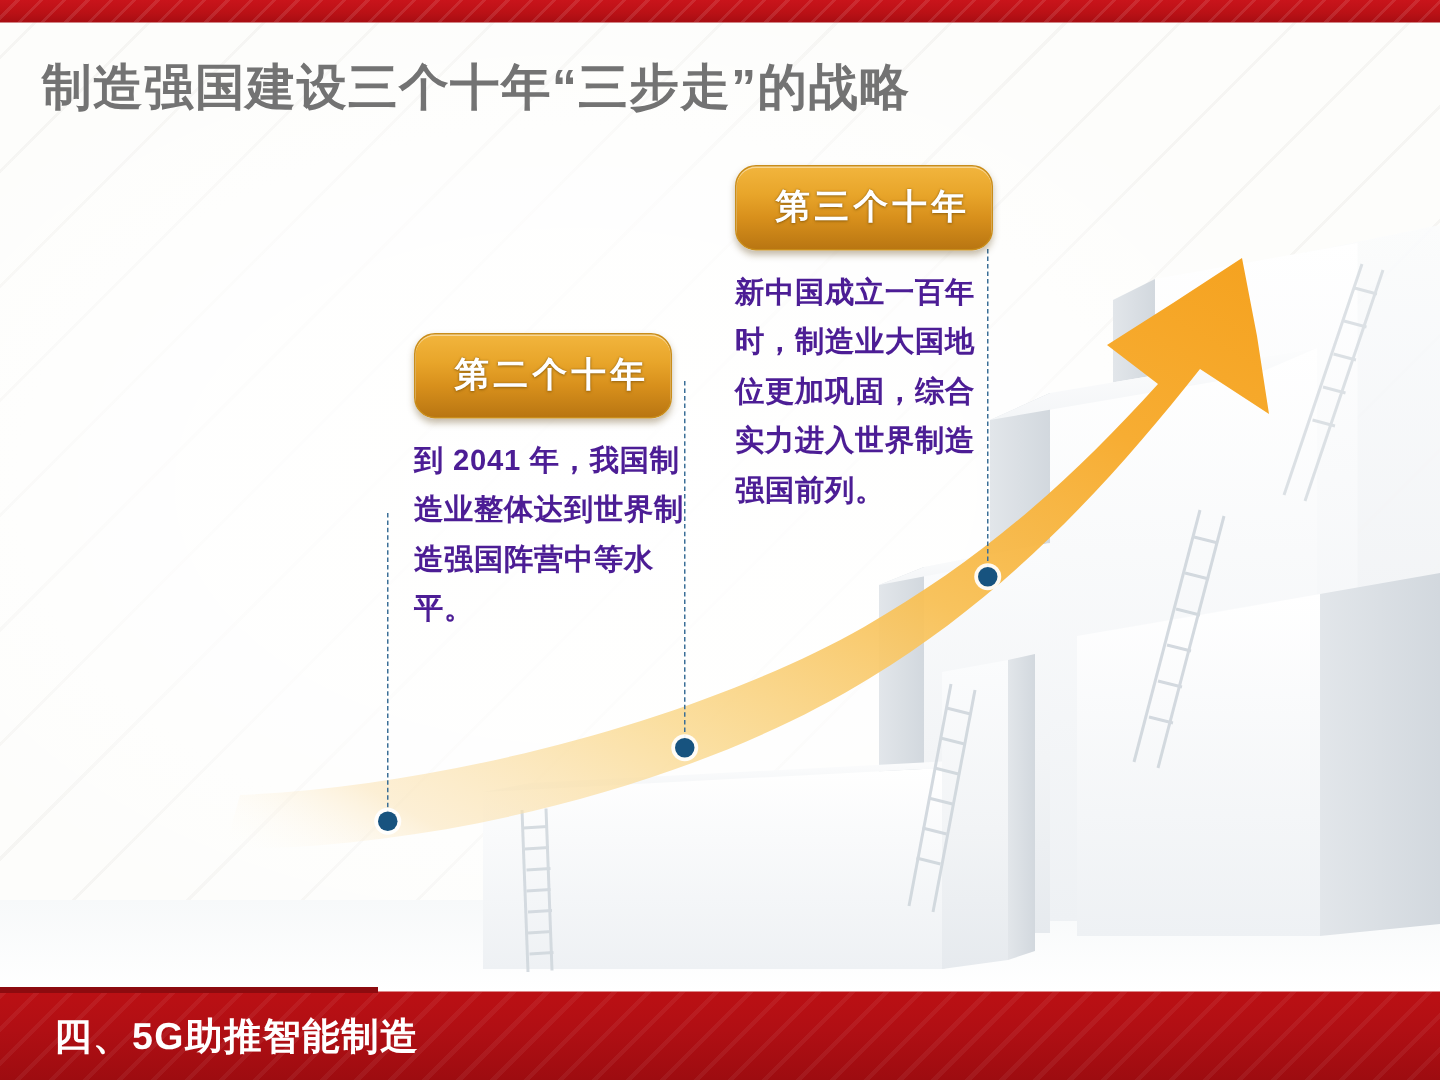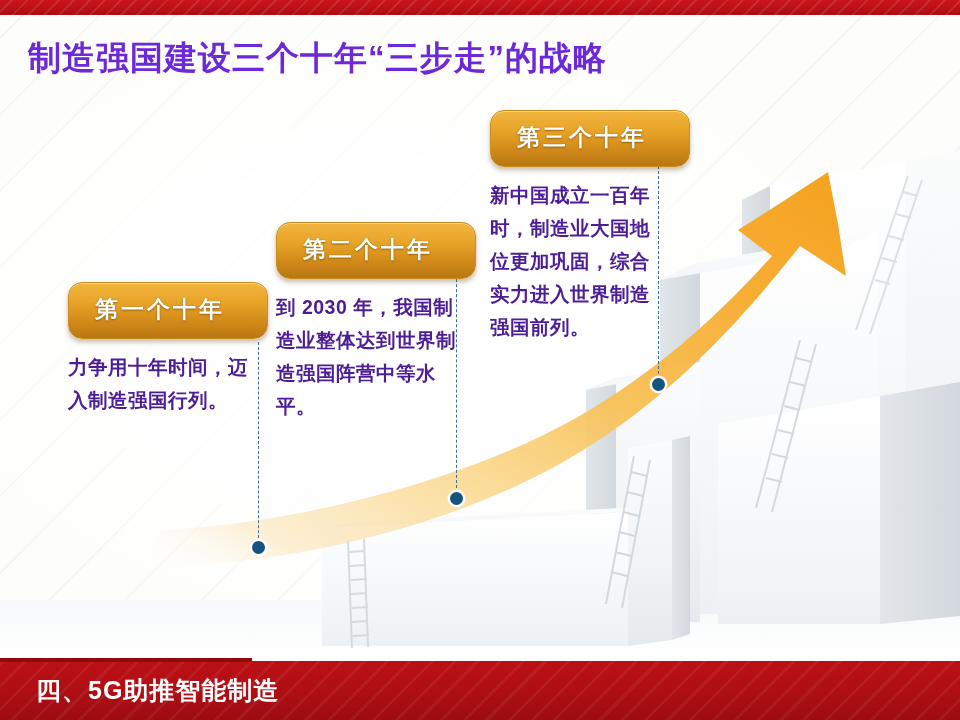--- a/index.html
+++ b/index.html
@@ -58,21 +58,21 @@
       rgba(255,255,255,0.10) 11px
     );
   }
 
   
   .slide-title {
     position: absolute;
     left: 28px; top: 36px;
     font-size: 33px;
     font-weight: bold;
-    color: #6d28d9;
+    color: #737373;
     letter-spacing: 1px;
     white-space: nowrap;
     z-index: 30;
   }
 
   
   .scene {
     position: absolute;
     left: 0; top: 0;
     width: 960px; height: 662px;
@@ -81,21 +81,21 @@
   }
 
   
   .callout { position: absolute; z-index: 40; }
   .chip {
     position: relative;
     display: inline-block;
     border-radius: 14px;
     background: linear-gradient(180deg, #f2b53d 0%, #e8a52a 34%, #d8901c 62%, #b97612 100%);
     box-shadow: 0 3px 5px rgba(90,60,10,0.35), inset 0 1px 0 rgba(255,255,255,0.45);
-    padding: 11px 42px 13px 26px;
+    padding: 11px 14px 13px 26px;
     text-align: center;
     border: 1px solid #c98d1b;
   }
   .chip-label {
     font-size: 23px;
     font-weight: bold;
     color: #ffffff;
     letter-spacing: 3px;
     text-shadow: 0 1px 2px rgba(130,85,10,0.75), 0 0 1px rgba(150,100,15,0.9);
     white-space: nowrap;
@@ -308,32 +308,26 @@
   <div class="slide-title">制造强国建设三个十年“三步走”的战略</div>
 
   <div class="connector" style="left:258px; top:342px; height:206px;"></div>
   <div class="connector" style="left:456px; top:254px; height:244px;"></div>
   <div class="connector" style="left:658px; top:166px; height:218px;"></div>
 
   <div class="dot" style="left:252px; top:541px;"></div>
   <div class="dot" style="left:450px; top:492px;"></div>
   <div class="dot" style="left:652px; top:378px;"></div>
 
-  <div class="callout" style="left:68px; top:282px; width:190px;">
-    <div class="chip">
-      <div class="chip-label">第一个十年</div>
-    </div>
-    <div class="callout-body">力争用十年时间，迈入制造强国行列。</div>
-  </div>
 
   <div class="callout" style="left:276px; top:198px; width:180px;margin-top:24px;">
     <div class="chip">
       <div class="chip-label">第二个十年</div>
     </div>
-    <div class="callout-body">到 2030 年，我国制造业整体达到世界制造强国阵营中等水平。</div>
+    <div class="callout-body">到 2041 年，我国制造业整体达到世界制造强国阵营中等水平。</div>
   </div>
 
   <div class="callout" style="left:490px; top:110px; width:170px;">
     <div class="chip">
       <div class="chip-label">第三个十年</div>
     </div>
     <div class="callout-body">新中国成立一百年时，制造业大国地位更加巩固，综合实力进入世界制造强国前列。</div>
   </div>
 
   <div class="band-notch"></div>

